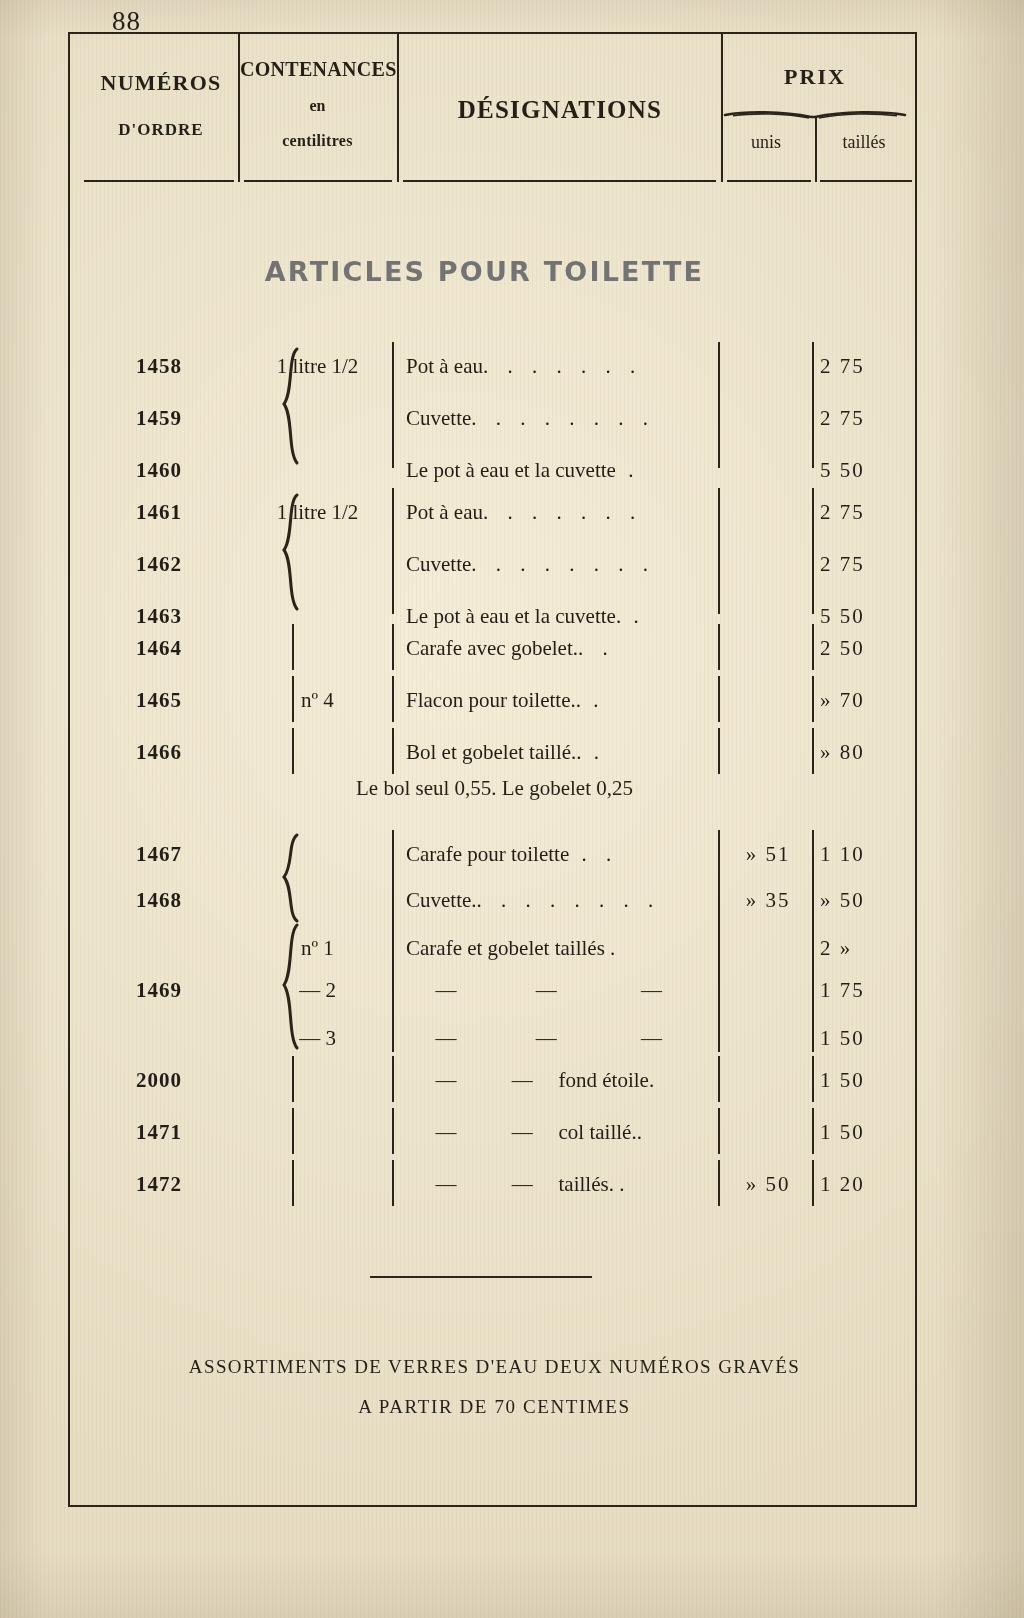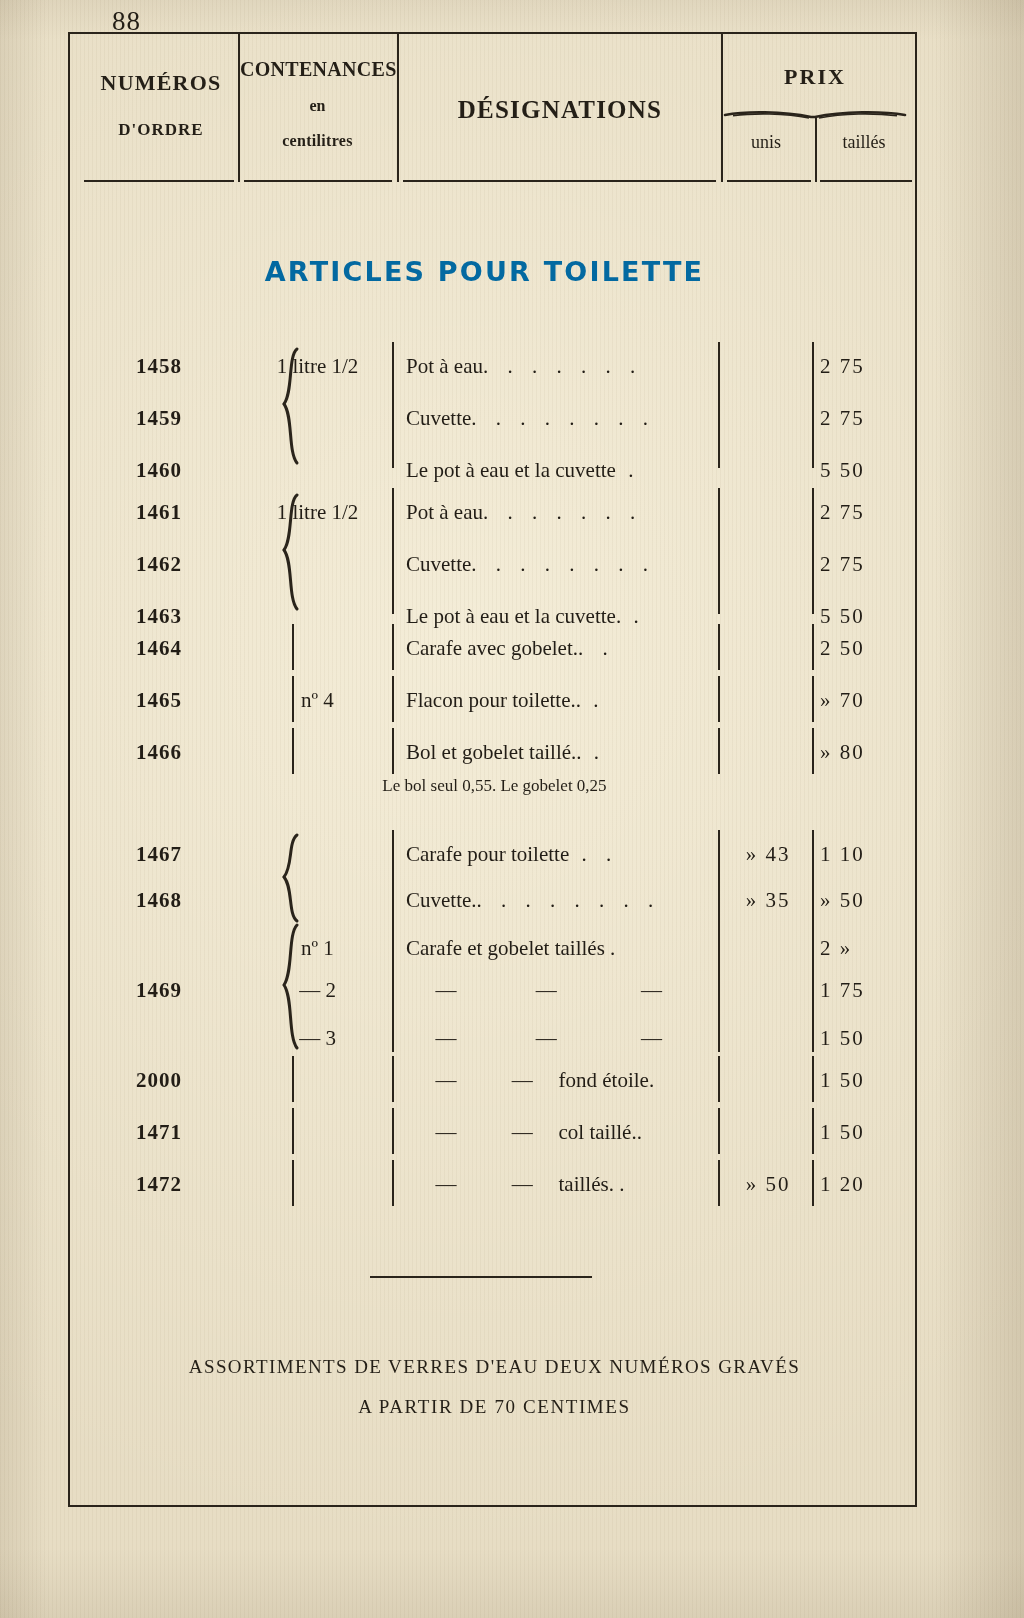--- a/index.html
+++ b/index.html
@@ -74,21 +74,21 @@
   
   .swell{position:absolute;left:653px;top:76px;width:184px;height:16px;}
 
   
   .section-title{
     position:absolute;left:0;right:16px;top:222px;
     text-align:center;
     font-family:"DejaVu Sans", sans-serif;
     font-weight:bold;font-size:27px;
     letter-spacing:2.2px;
-    color:#0369a1;
+    color:#737373;
     z-index:6;
   }
 
   
   .tbody{position:absolute;left:0;top:0;width:849px;height:1475px;}
   .row{
     position:absolute;left:0;width:849px;height:52px;
   }
   .c-num{
     position:absolute;left:14px;width:150px;text-align:center;
@@ -114,21 +114,21 @@
   .dash-col{display:inline-block;text-align:center;}
 
   
   .tick{position:absolute;width:0;border-left:2px solid #2a241b;}
 
   
   .brace{position:absolute;}
 
   .note-line{
     position:absolute;left:0;right:0;
-    text-align:center;font-size:17px;color:#241f17;
+    text-align:center;font-size:21px;color:#241f17;
   }
 
   .sep-rule{
     position:absolute;height:0;border-top:2.5px solid #2a241b;
   }
 
   .footer-1,.footer-2{
     position:absolute;left:0;right:0;text-align:center;
     font-size:19px;letter-spacing:1.4px;color:#241f17;
   }
@@ -303,21 +303,21 @@
       <div class="c-unis"></div>
       <div class="c-tail">» 80</div>
     </div>
 
     <div class="note-line" style="top:742px;">Le bol seul 0,55. Le gobelet 0,25</div>
 
     <div class="row" style="top:794px;">
       <div class="c-num">1467</div>
       <div class="c-cont"></div>
       <div class="c-des"><span>Carafe pour toilette</span><span class="dots"> . .</span></div>
-      <div class="c-unis">» 43</div>
+      <div class="c-unis">» 51</div>
       <div class="c-tail">1 10</div>
     </div>
 
     <div class="row" style="top:840px;">
       <div class="c-num">1468</div>
       <div class="c-cont"></div>
       <div class="c-des"><span>Cuvette.</span><span class="dots">. . . . . . . .</span></div>
       <div class="c-unis">» 35</div>
       <div class="c-tail">» 50</div>
     </div>

